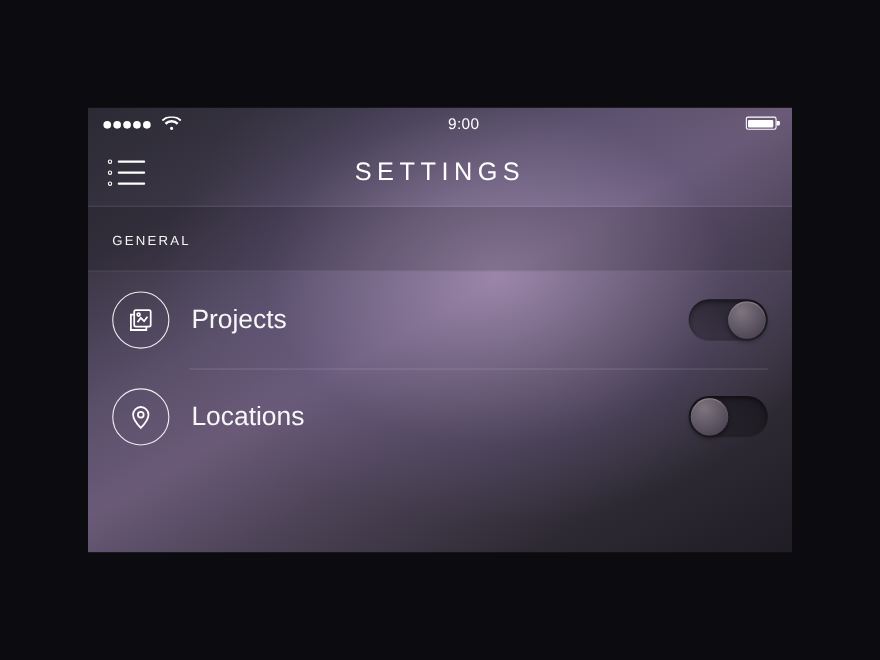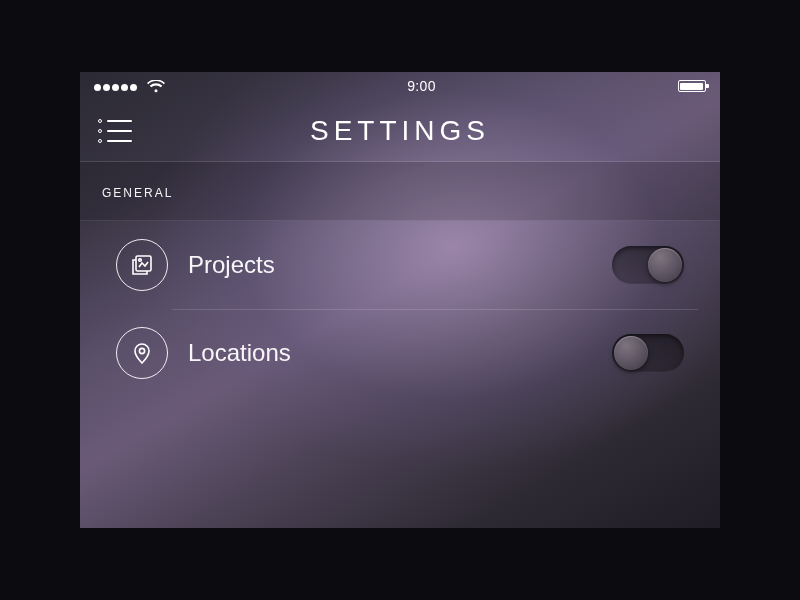--- a/index.html
+++ b/index.html
@@ -9,21 +9,21 @@
     background: #0c0c10;
     font-family: -apple-system, "Helvetica Neue", Helvetica, Arial, sans-serif;
     font-weight: 300;
     display: flex;
     align-items: center;
     justify-content: center;
     overflow: hidden;
   }
   .phone {
     width: 640px;
-    height: 456px;
+    height: 404px;
     position: relative;
     background:
       radial-gradient(ellipse 380px 280px at 58% 38%, rgba(195,170,210,0.55), rgba(100,90,130,0.25) 55%, rgba(30,28,40,0.0) 80%),
       linear-gradient(150deg, #2b2a34 0%, #3a3544 18%, #5a506a 36%, #6a5a78 48%, #4e4458 62%, #2e2a34 82%, #1f1c24 100%);
     overflow: hidden;
     color: #fff;
   }
   
   .status-bar {
     height: 28px;
@@ -67,40 +67,40 @@
   .menu-btn .line {
     display:flex; align-items:center; gap: 5px;
   }
   .menu-btn .line .dot {
     width:4px; height:4px; border-radius:50%; border:1.5px solid #fff;
   }
   .menu-btn .line .bar {
     flex:1; height:2px; background:#fff; border-radius:1px;
   }
   .header-title {
-    flex:1; text-align:center; font-size: 28px; letter-spacing: 5px;
+    flex:1; text-align:center; font-size: 23px; letter-spacing: 5px;
     font-weight: 300;
   }
 
   
   .section-header {
     padding: 24px 22px 20px;
     font-size: 12px;
     letter-spacing: 2px;
     font-weight: 400;
     color: rgba(255,255,255,0.95);
     background: rgba(0,0,0,0.14);
     border-bottom: 1px solid rgba(255,255,255,0.10);
   }
   .section-header.second { border-top: 1px solid rgba(255,255,255,0.10); }
 
   
   .row {
     display:flex; align-items:center;
-    padding: 18px 36px;
+    padding: 18px 22px;
     gap: 20px;
   }
   .row + .row { position:relative; }
   .row + .row::before {
     content:""; position:absolute; left:92px; right:22px; top:0;
     height:1px; background: rgba(255,255,255,0.14);
   }
   .row .icon-circle {
     width: 52px; height: 52px; border: 1.8px solid rgba(255,255,255,0.9);
     border-radius: 50%;

